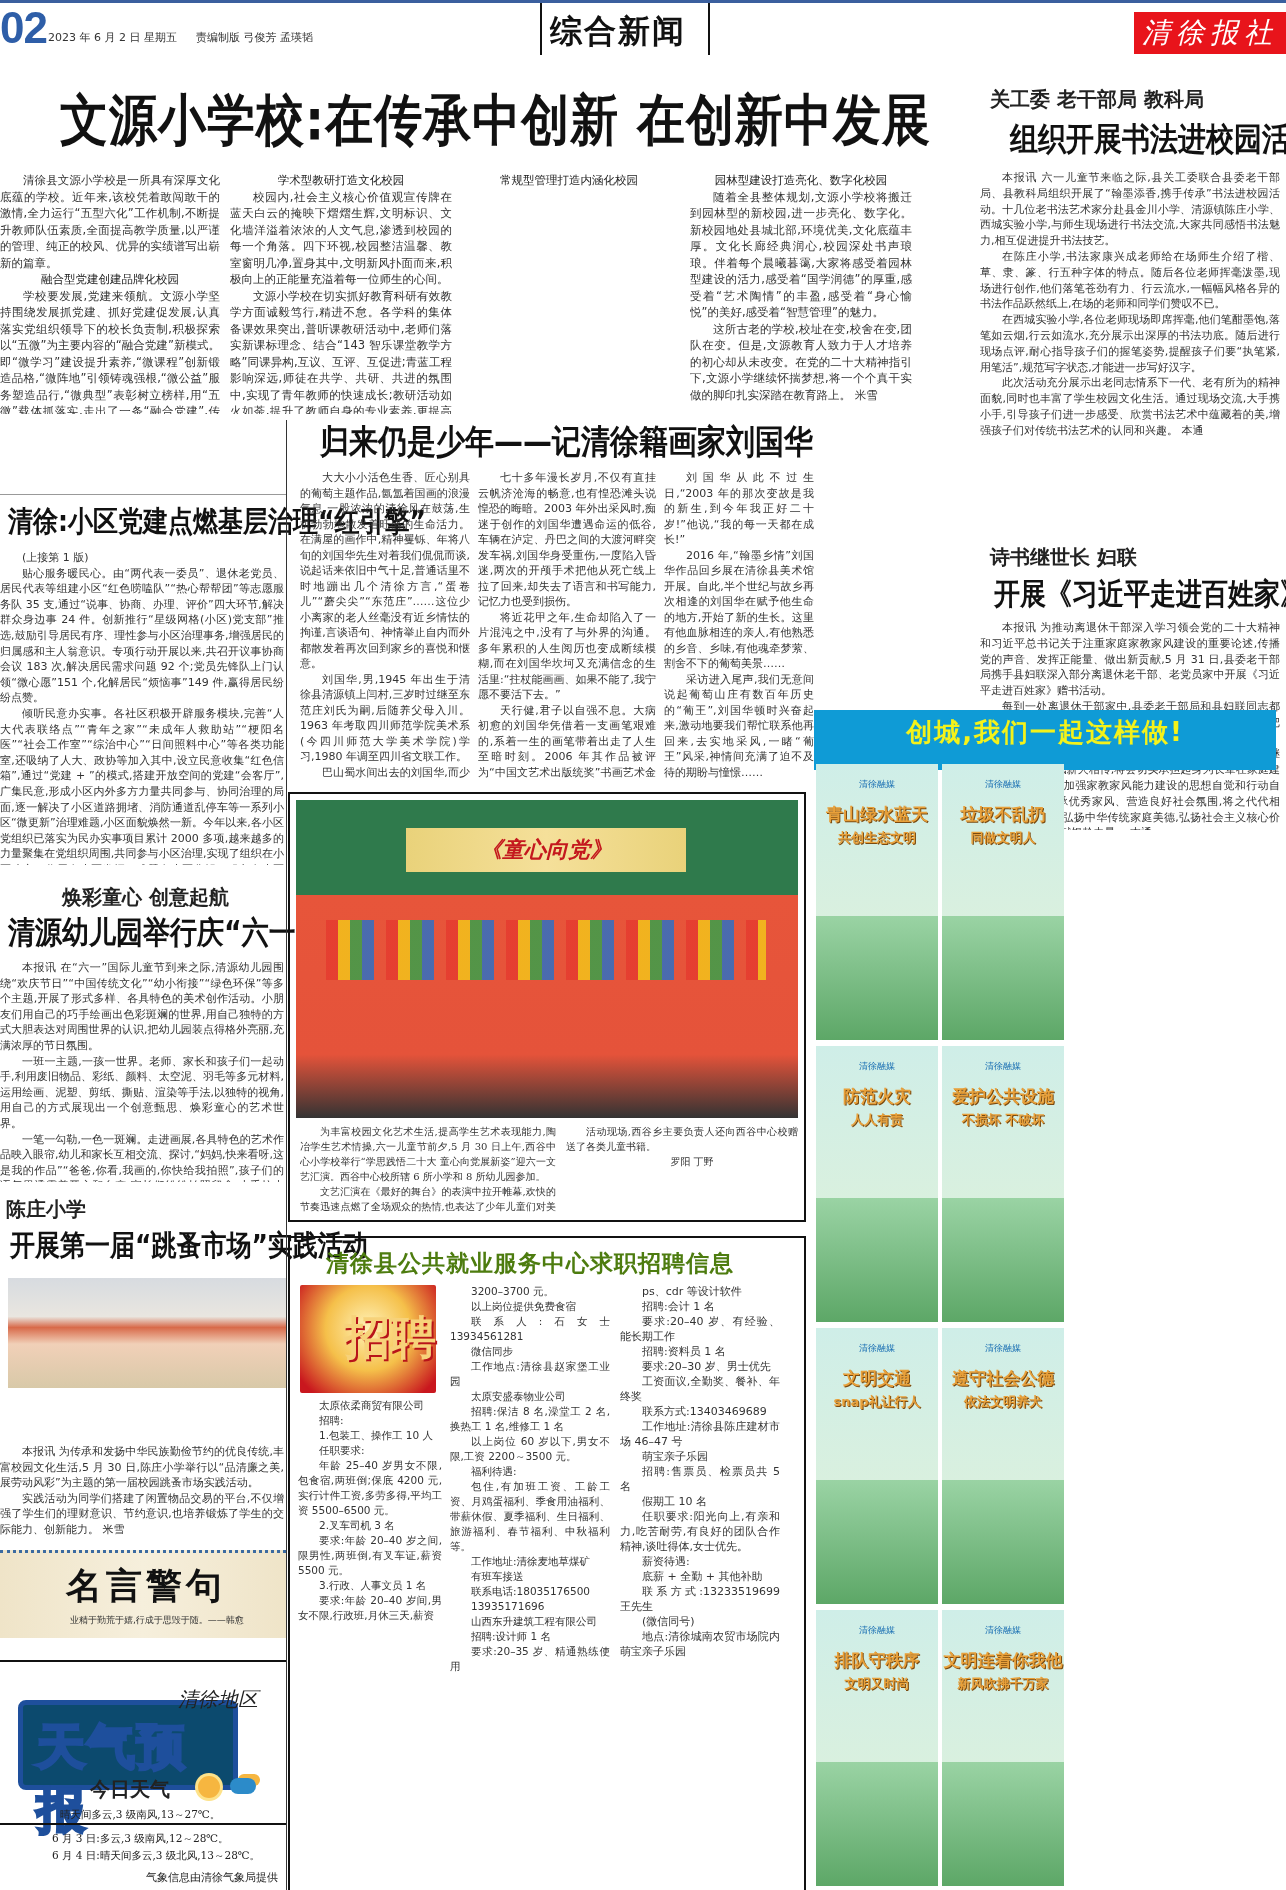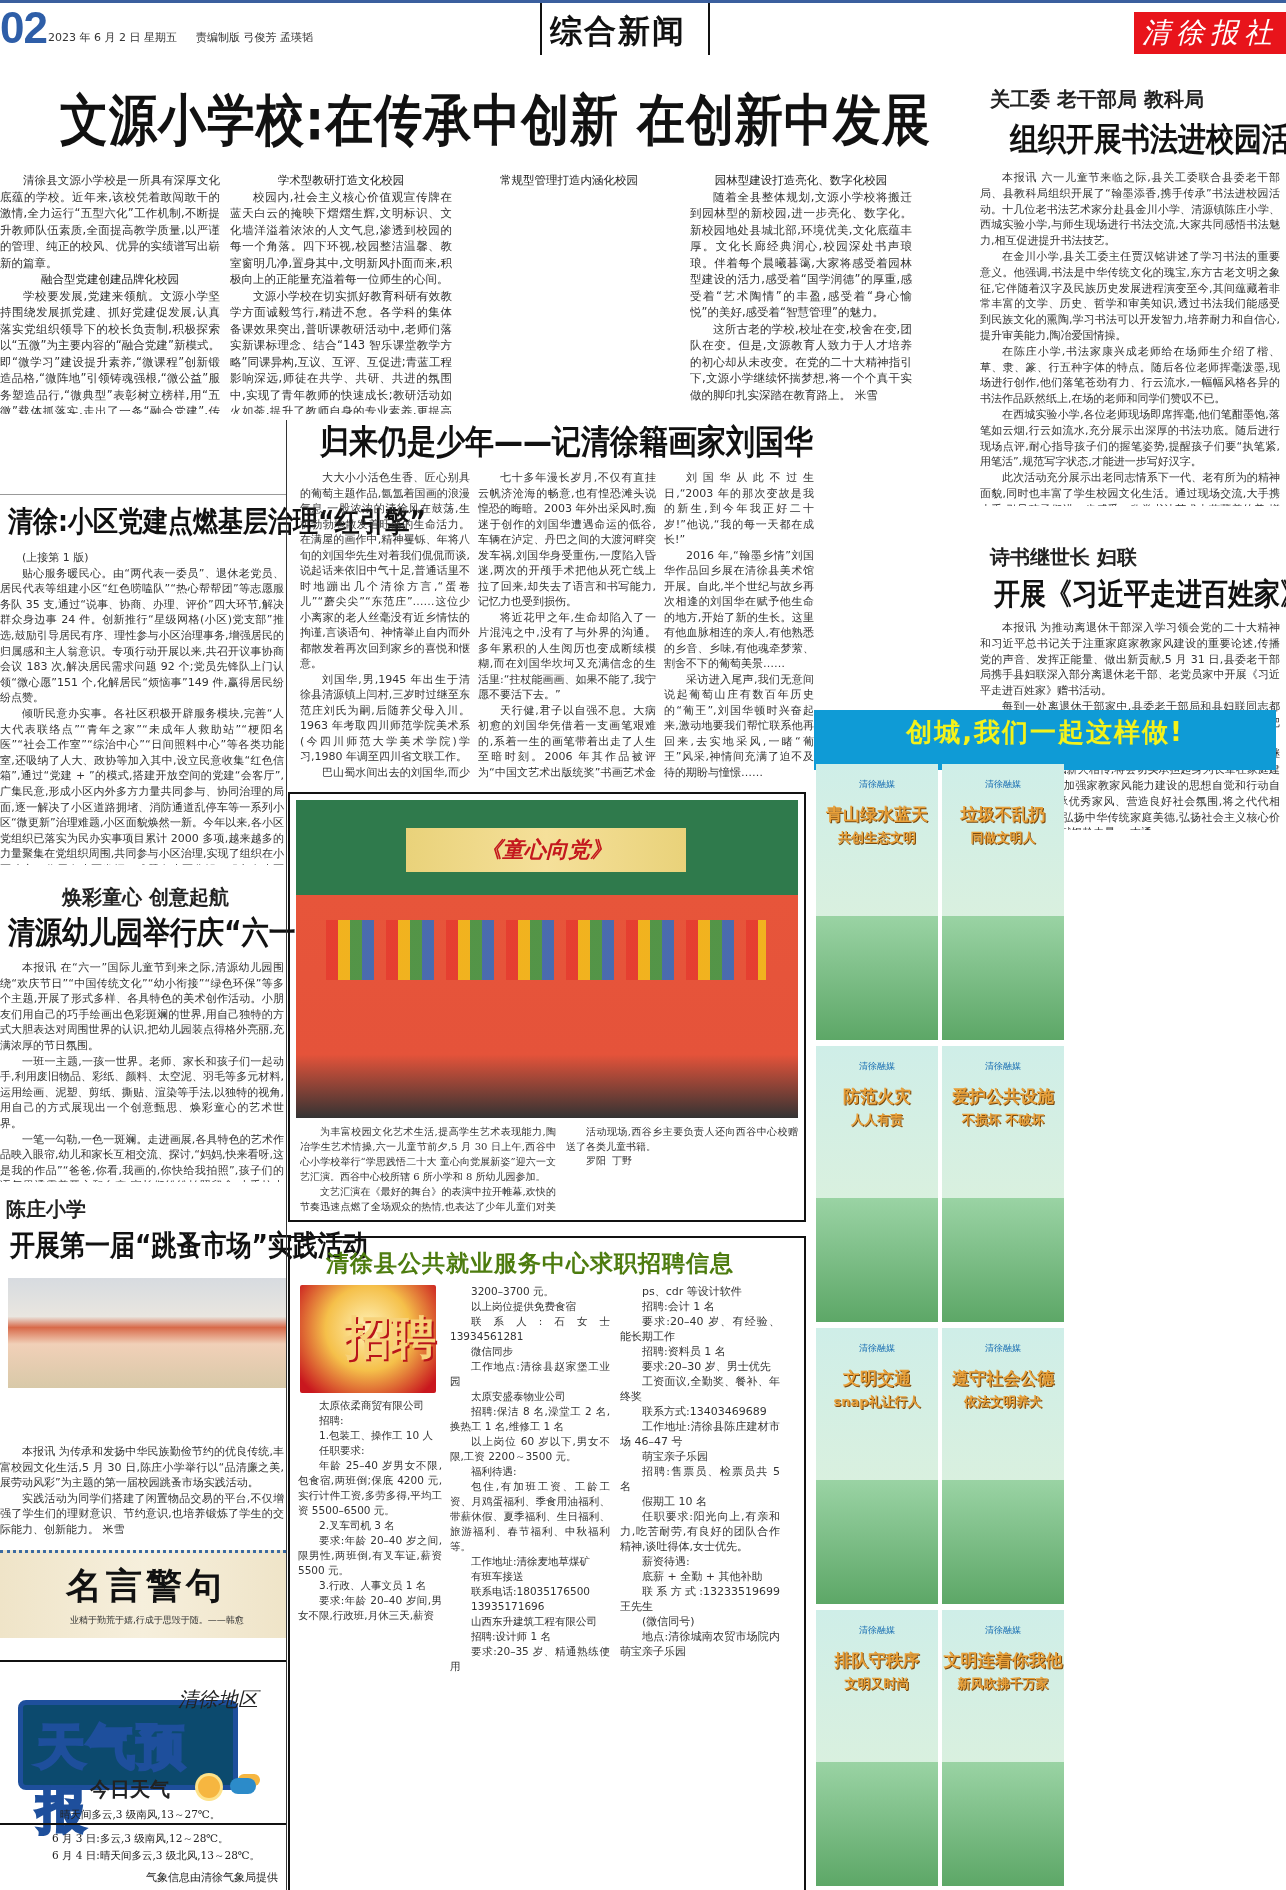--- a/index.html
+++ b/index.html
@@ -65,21 +65,20 @@
 <div class="abs col" style="left:690px;top:172px;width:222px;height:242px">
   <p class="sub">园林型建设打造亮化、数字化校园</p>
   <p>随着全县整体规划,文源小学校将搬迁到园林型的新校园,进一步亮化、数字化。新校园地处县城北部,环境优美,文化底蕴丰厚。文化长廊经典润心,校园深处书声琅琅。伴着每个晨曦暮霭,大家将感受着园林型建设的活力,感受着“国学润德”的厚重,感受着“艺术陶情”的丰盈,感受着“身心愉悦”的美好,感受着“智慧管理”的魅力。</p>
   <p>这所古老的学校,校址在变,校舍在变,团队在变。但是,文源教育人致力于人才培养的初心却从未改变。在党的二十大精神指引下,文源小学继续怀揣梦想,将一个个真干实做的脚印扎实深踏在教育路上。  米雪</p>
 </div>
 
 <div class="abs kicker" style="left:990px;top:86px">关工委 老干部局 教科局</div>
 <div class="abs bighead" style="left:1010px;top:118px;font-size:28px">组织开展书法进校园活动</div>
 <div class="abs col" style="left:980px;top:170px;width:300px;height:336px;font-size:11px;line-height:15.8px">
   <p>本报讯  六一儿童节来临之际,县关工委联合县委老干部局、县教科局组织开展了“翰墨添香,携手传承”书法进校园活动。十几位老书法艺术家分赴县金川小学、清源镇陈庄小学、西城实验小学,与师生现场进行书法交流,大家共同感悟书法魅力,相互促进提升书法技艺。</p>
-  <p>在金川小学,县关工委主任贾汉铭讲述了学习书法的重要意义。他强调,书法是中华传统文化的瑰宝,东方古老文明之象征,它伴随着汉字及民族历史发展进程演变至今,其间蕴藏着非常丰富的文学、历史、哲学和审美知识,透过书法我们能感受到民族文化的熏陶,学习书法可以开发智力,培养耐力和自信心,提升审美能力,陶冶爱国情操。</p>
   <p>在陈庄小学,书法家康兴成老师给在场师生介绍了楷、草、隶、篆、行五种字体的特点。随后各位老师挥毫泼墨,现场进行创作,他们落笔苍劲有力、行云流水,一幅幅风格各异的书法作品跃然纸上,在场的老师和同学们赞叹不已。</p>
   <p>在西城实验小学,各位老师现场即席挥毫,他们笔酣墨饱,落笔如云烟,行云如流水,充分展示出深厚的书法功底。随后进行现场点评,耐心指导孩子们的握笔姿势,提醒孩子们要“执笔紧,用笔活”,规范写字状态,才能进一步写好汉字。</p>
   <p>此次活动充分展示出老同志情系下一代、老有所为的精神面貌,同时也丰富了学生校园文化生活。通过现场交流,大手携小手,引导孩子们进一步感受、欣赏书法艺术中蕴藏着的美,增强孩子们对传统书法艺术的认同和兴趣。  本通</p>
 </div>
 
 <div class="abs kicker" style="left:990px;top:544px">诗书继世长 妇联</div>
 <div class="abs bighead" style="left:994px;top:574px;font-size:26px">开展《习近平走进百姓家》赠书活动</div>
 <div class="abs col" style="left:980px;top:620px;width:300px;height:210px;font-size:11px;line-height:15.8px">
   <p>本报讯  为推动离退休干部深入学习领会党的二十大精神和习近平总书记关于注重家庭家教家风建设的重要论述,传播党的声音、发挥正能量、做出新贡献,5 月 31 日,县委老干部局携手县妇联深入部分离退休老干部、老党员家中开展《习近平走进百姓家》赠书活动。</p>
   <p>每到一处离退休干部家中,县委老干部局和县妇联同志都与老同志亲切话家常,详细询问他们的身体状况、家庭情况,把党组织对老同志的关心传达给他们。</p>
@@ -151,21 +150,21 @@
 <div class="abs photo" style="left:296px;top:800px;width:502px;height:318px;overflow:hidden">
   <div style="position:absolute;left:110px;top:28px;width:280px;height:44px;background:linear-gradient(90deg,#e9d27a,#f5e09a,#e9d27a);text-align:center;line-height:44px;font-size:22px;font-weight:bold;color:#c4181e;font-style:italic">《童心向党》</div>
   <div style="position:absolute;left:30px;top:120px;width:440px;height:60px;background:repeating-linear-gradient(90deg,#e53b2f 0 12px,#f3c31a 12px 24px,#3aa04a 24px 36px,#2f6fc2 36px 48px,transparent 48px 60px);opacity:.85"></div>
 </div>
 <div class="abs col" style="left:300px;top:1124px;width:256px;height:92px;font-family:'DejaVu Serif',serif;font-size:10px;line-height:15px">
   <p>为丰富校园文化艺术生活,提高学生艺术表现能力,陶冶学生艺术情操,六一儿童节前夕,5 月 30 日上午,西谷中心小学校举行“学思践悟二十大 童心向党展新姿”迎六一文艺汇演。西谷中心校所辖 6 所小学和 8 所幼儿园参加。</p>
   <p>文艺汇演在《最好的舞台》的表演中拉开帷幕,欢快的节奏迅速点燃了全场观众的热情,也表达了少年儿童们对美好生活的挚爱。随后,舞蹈、非洲鼓、情景剧、篮球操等节目先后登场,小朋友们身着色彩鲜艳的演出服装,个个劲头十足,红红的脸蛋上流露出灿烂的笑容,家长们的阵阵喝彩声更是把活动推向了高潮。</p>
 </div>
 <div class="abs col" style="left:566px;top:1124px;width:232px;height:92px;font-family:'DejaVu Serif',serif;font-size:10px;line-height:15px">
   <p>活动现场,西谷乡主要负责人还向西谷中心校赠送了各类儿童书籍。</p>
-  <p style="text-align:left;font-family:Liberation Mono, monospace">罗阳 丁野</p>
+  <p style="text-align:center;font-family:Liberation Sans, sans-serif">罗阳 丁野</p>
 </div>
 
 <div class="abs photo-block" style="left:288px;top:1236px;width:518px;height:654px;border-bottom:none"></div>
 <div class="abs" style="left:326px;top:1248px;font-size:23px;font-weight:bold;color:#4d7c0f;letter-spacing:1px">清徐县公共就业服务中心求职招聘信息</div>
 <div class="abs recruit-img">
     <span>招聘</span>
   </div>
 <div class="abs col" style="left:298px;top:1398px;width:144px;height:490px;font-size:10.5px;line-height:15px" id="rc1">
     <p>太原依柔商贸有限公司</p>
     <p>招聘:</p>

